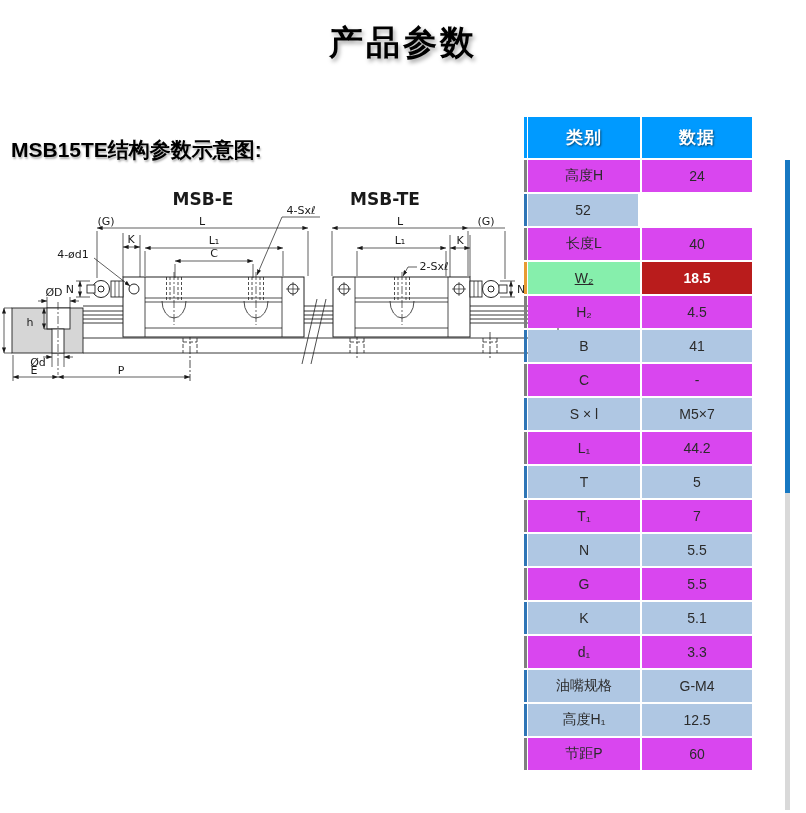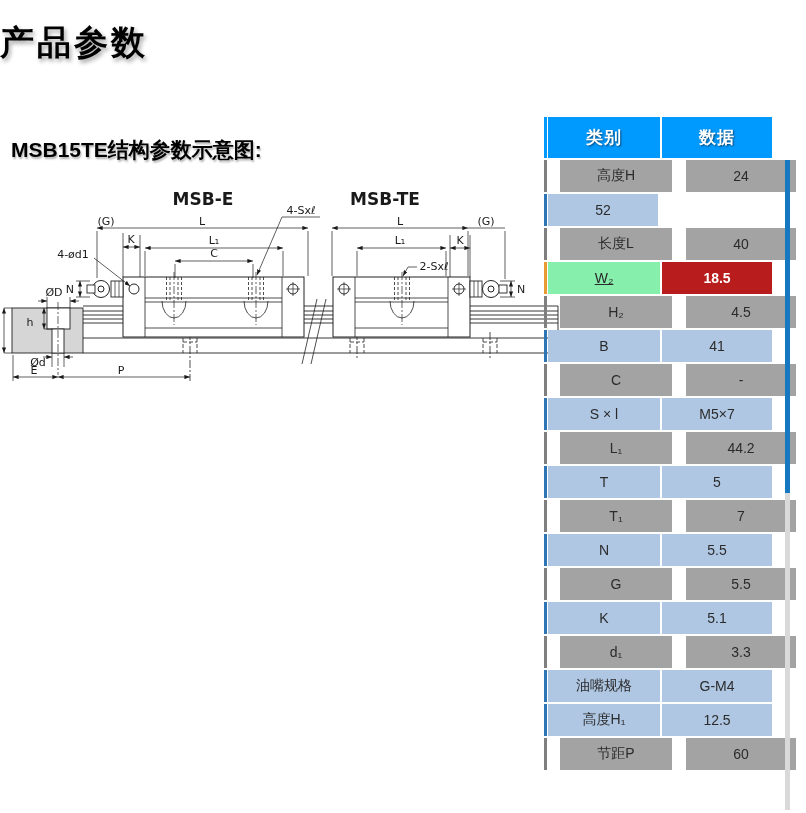--- a/index.html
+++ b/index.html
@@ -1,43 +1,43 @@
 <!DOCTYPE html>
 <html><head>
 <meta charset="utf-8">
 <style>
   html,body{margin:0;padding:0;}
   body{
     width:806px;height:813px;position:relative;overflow:hidden;background:#ffffff;
     font-family:"Liberation Sans", sans-serif;color:#222;
   }
   .page-title{
-    position:absolute;left:0;right:0;top:20px;text-align:left;
+    position:absolute;left:0;right:0;top:20px;text-align:center;
     font-size:34px;font-weight:bold;letter-spacing:3px;color:#000;
     text-shadow:2px 3px 4px rgba(0,0,0,.35);
   }
   .section-heading{
     position:absolute;left:11px;top:136px;font-size:21px;font-weight:bold;color:#000;
     text-shadow:1px 2px 2px rgba(0,0,0,.3);
   }
   svg.diagram{position:absolute;left:0;top:185px;}
   svg.diagram text{font-family:"DejaVu Sans","Liberation Sans",sans-serif;font-size:11px;fill:#1a1a1a;}
   svg.diagram text.vtitle{font-size:17px;font-weight:bold;}
 
-  .spec-table{position:absolute;left:544px;top:117px;width:228px;}
+  .spec-table{position:absolute;left:524px;top:117px;width:228px;}
   .t-row{display:flex;height:32px;margin-bottom:2px;font-size:14px;color:#2b2b2b;}
   .t-row.header{height:41px;}
   .accent{width:3px;margin-right:1px;flex:none;}
   .cell{display:flex;align-items:center;justify-content:center;flex:none;}
   .cat{width:112px;margin-right:2px;}
   .val{width:110px;}
   .t-row.header .cell{background:#009AFF;color:#fff;font-weight:bold;font-size:17px;
     text-shadow:1px 1px 2px rgba(0,0,0,.55);letter-spacing:1px;}
   .t-row.header .accent{background:#009AFF;}
-  .t-row.gray .cell{background:#a3a3a3;margin-left:12px;}
+  .t-row.gray .cell{background:#d946ef;}
   .t-row.gray .accent{background:#7F7F7F;}
   .t-row.blue .cell{background:#AFC7E3;}
   .t-row.blue .accent{background:#2E75B6;}
   .t-row.highlight .cat{background:#86efac;text-decoration:underline;}
   .t-row.highlight .accent{background:#E89B33;}
   .t-row.highlight .val{background:#b91c1c;color:#fff;font-weight:bold;}
 
   .scroll-track{position:absolute;left:785px;top:160px;width:5px;height:650px;background:#D9D9D9;}
   .scroll-thumb{position:absolute;left:0;top:0;width:5px;height:333px;background:#1778C2;}
 </style>

